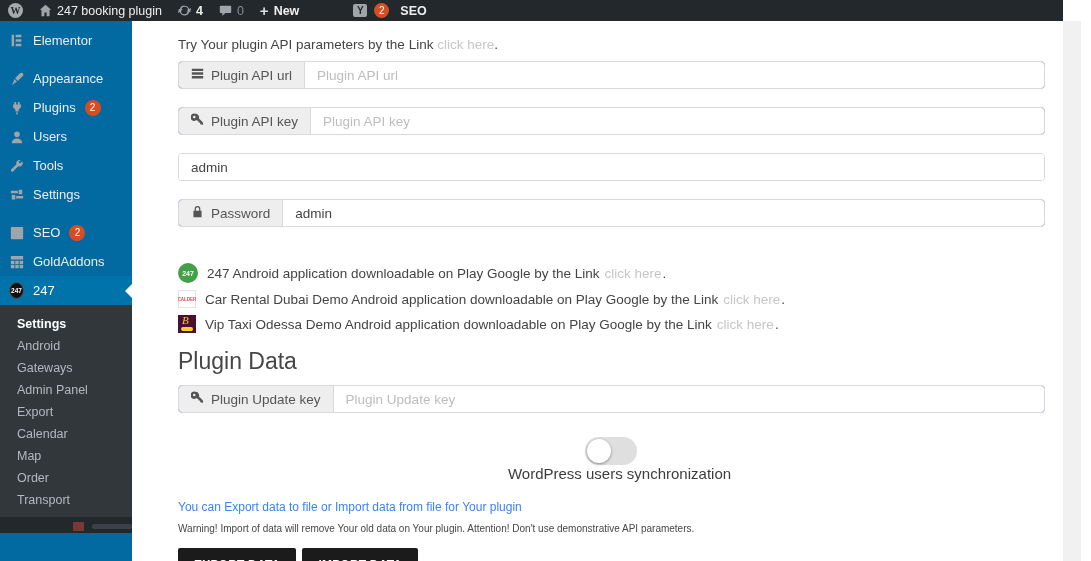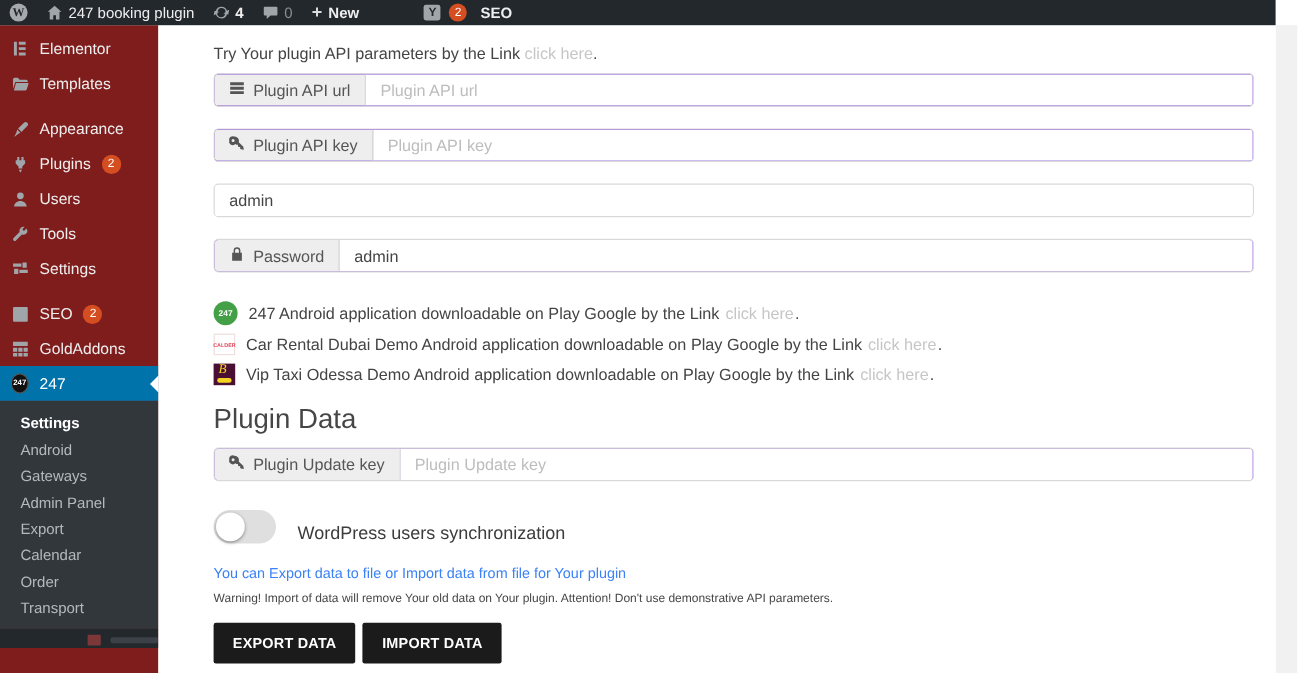--- a/index.html
+++ b/index.html
@@ -19,21 +19,21 @@
   .ab-badge { background:#d54e21; color:#fff; border-radius:50%; width:15px; height:15px;
     font-size:10px; display:flex; align-items:center; justify-content:center; margin-left:2px; }
   .dim { color:#8b8f94; }
   .plus-glyph { font-size:15px; font-weight:bold; color:#dcdcde; line-height:1; }
 
   
   #rightstrip { position:absolute; left:1063px; top:0; width:28px; height:561px; background:#fff; }
   #rightstrip .gray { position:absolute; left:0; top:21px; width:18px; height:540px; background:#f1f1f1; }
 
   
-  #sidebar { position:absolute; left:0; top:21px; width:132px; height:540px; background:#7f1d1d; }
+  #sidebar { position:absolute; left:0; top:21px; width:132px; height:540px; background:#0369a1; }
   .menu-top { padding-top:5px; }
   .mi { display:flex; align-items:center; height:29px; padding-left:9px; gap:9px;
     color:#eee; font-size:13px; cursor:pointer; position:relative; }
   .mi .micon { width:15px; height:15px; display:inline-flex; align-items:center; justify-content:center; color:#a0a5aa; flex:none; }
   .mi svg { fill:currentColor; }
   .mi.active { background:#0073aa; color:#fff; }
   .mi.active .micon { color:#fff; }
   .mi .arrow { position:absolute; right:0; top:50%; margin-top:-7px; width:0; height:0;
     border-top:7px solid transparent; border-bottom:7px solid transparent; border-right:7px solid #fff; }
   .msep { height:9px; }
@@ -64,21 +64,21 @@
   .appline { display:flex; align-items:center; gap:9px; font-size:13.5px; margin-bottom:7px; }
   .icon-247-app { width:20px; height:20px; border-radius:50%; background:#43a047; color:#fff;
     font-size:7px; font-weight:bold; display:flex; align-items:center; justify-content:center; flex:none; }
   .icon-calder { width:18px; height:18px; background:#fff; border:1px solid #f0dede; color:#e0485a;
     font-size:4.5px; font-weight:bold; display:flex; align-items:center; justify-content:center; flex:none; letter-spacing:0; }
   .icon-viptaxi { width:18px; height:18px; background:#4a1033; position:relative; flex:none; }
   .icon-viptaxi .b { position:absolute; left:4px; top:-1px; color:#f5d220; font-size:11px; font-style:italic;
     font-family:"Liberation Serif","DejaVu Serif",serif; }
   .icon-viptaxi .car { position:absolute; left:3px; bottom:2px; width:12px; height:4px; border-radius:2px; background:#f5d220; }
   h2.pd { font-size:23px; font-weight:400; color:#464646; margin:15px 0 10px; }
-  .togglerow { display:flex; align-items:flex-end; margin-top:24px; }
+  .togglerow { display:flex; align-items:center; margin-top:24px;flex-direction:column; }
   .toggle { width:52px; height:28px; border-radius:14px; background:#dfdfdf; position:relative; cursor:pointer; flex:none; }
   .toggle .knob { position:absolute; left:2px; top:2px; width:24px; height:24px; border-radius:50%;
     background:#fff; box-shadow:0 1px 3px rgba(0,0,0,.4); }
   .togglelabel { margin-left:18px; font-size:15px; color:#3c3c3c; }
   .exporttext { margin-top:18px; font-size:12px; color:#3b82f6; }
   .warningtext { margin-top:9px; font-size:10px; color:#464646; }
   .btnrow { margin-top:14px; display:flex; }
   .btn { background:#1b1b1b; color:#fff; border:none; border-radius:2px; font-family:inherit;
     font-size:12px; font-weight:bold; letter-spacing:.2px; padding:10px 16px; margin-right:6px; cursor:pointer; }
 </style>
@@ -131,28 +131,20 @@
 <div id="sidebar">
   <div class="menu-top">
     <div class="mi">
       <span class="micon">
         <svg width="13" height="13" viewBox="0 0 16 16">
             <path d="M2 1h3v14H2zM7 1h7v3H7zM7 6.5h7v3H7zM7 12h7v3H7z"></path>
           </svg>
       </span>
       <span>Elementor</span>
     </div>
-    <div class="mi">
-      <span class="micon">
-        <svg width="14" height="14" viewBox="0 0 16 16">
-            <path d="M1 3.5A1.5 1.5 0 012.5 2h3l1.8 2h6.2A1.5 1.5 0 0115 5.5v.5H3.2L1 12.5zM3.8 7H16l-2 6.3a1.5 1.5 0 01-1.4 1H1.8z"></path>
-          </svg>
-      </span>
-      <span>Templates</span>
-    </div>
     <div class="msep"></div>
     <div class="mi">
       <span class="micon">
         <svg width="14" height="14" viewBox="0 0 16 16">
             <path d="M14.6 1.4c.9.9.9 2.3 0 3.2L9 10.2 5.8 7 11.4 1.4c.9-.9 2.3-.9 3.2 0zM5 8l3 3-2.2 1.2L2 15l2.1-4.1z"></path>
           </svg>
       </span>
       <span>Appearance</span>
     </div>
     <div class="mi">
@@ -214,20 +206,21 @@
       <span class="arrow"></span>
     </div>
   </div>
   <div class="submenu">
     <div class="smi current">Settings</div>
     <div class="smi">Android</div>
     <div class="smi">Gateways</div>
     <div class="smi">Admin Panel</div>
     <div class="smi">Export</div>
     <div class="smi">Calendar</div>
+    <div class="smi">Map</div>
     <div class="smi">Order</div>
     <div class="smi">Transport</div>
   </div>
   <div class="cutoff-row">
     <span class="cutoff-icon"></span>
     <span class="cutoff-bar"></span>
   </div>
 </div>
 
 <div id="content">
@@ -270,21 +263,21 @@
       <span>
         <svg width="13" height="13" viewBox="0 0 16 16">
             <path d="M4.5 7V4.8a3.5 3.5 0 017 0V7H13v8H3V7zM6 7h4V4.8a2 2 0 00-4 0z"></path>
           </svg>
       </span>
       <span>Password</span>
     </span>
     <input type="text" value="admin" style="">
   </div>
 
-  <div style="margin-top:24px;">
+  <div style="margin-top:36px;">
     <div class="appline">
       <span class="icon-247-app">247</span>
       <span>247 Android application downloadable on Play Google by the Link</span>
       <a class="graylink" style="margin-left:-4px;">click here</a>
         <span style="margin-left:-8px;">.</span>
     </div>
     <div class="appline">
       <span class="icon-calder">CALDER</span>
       <span>Car Rental Dubai Demo Android application downloadable on Play Google by the Link</span>
       <a class="graylink" style="margin-left:-4px;">click here</a>

